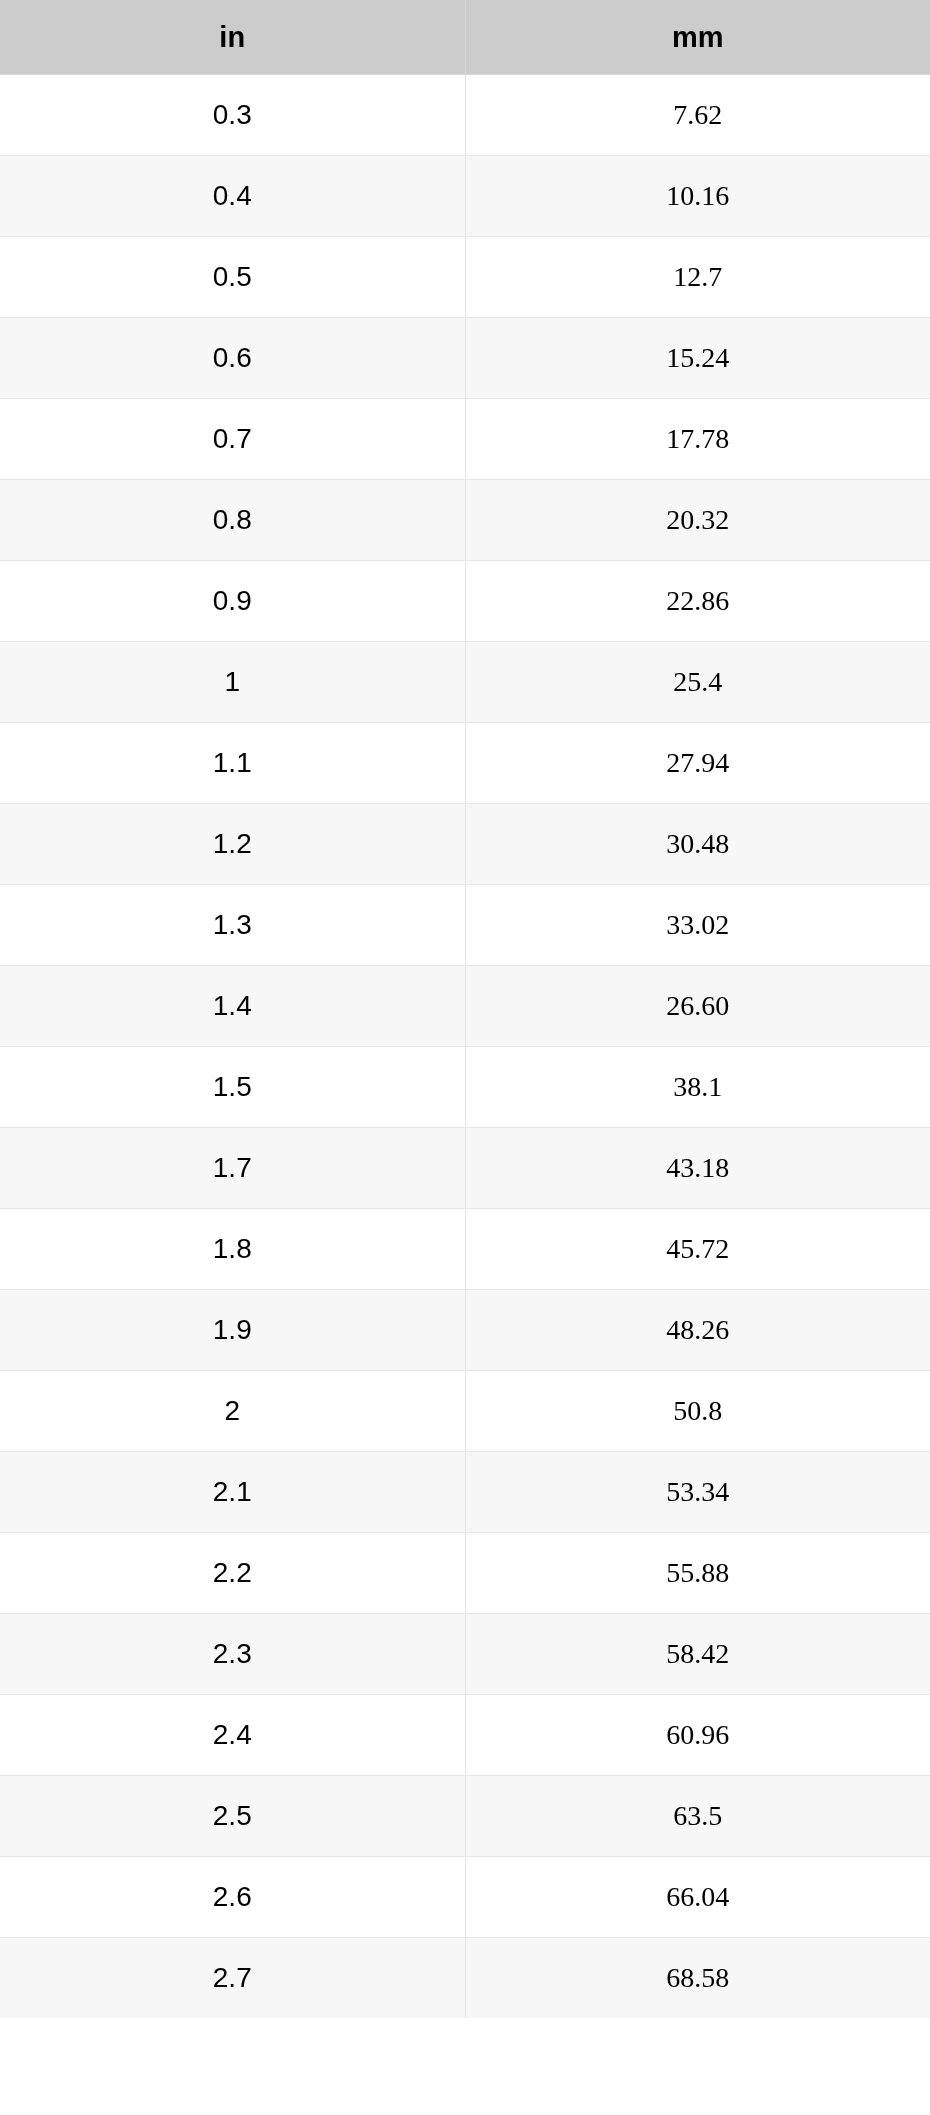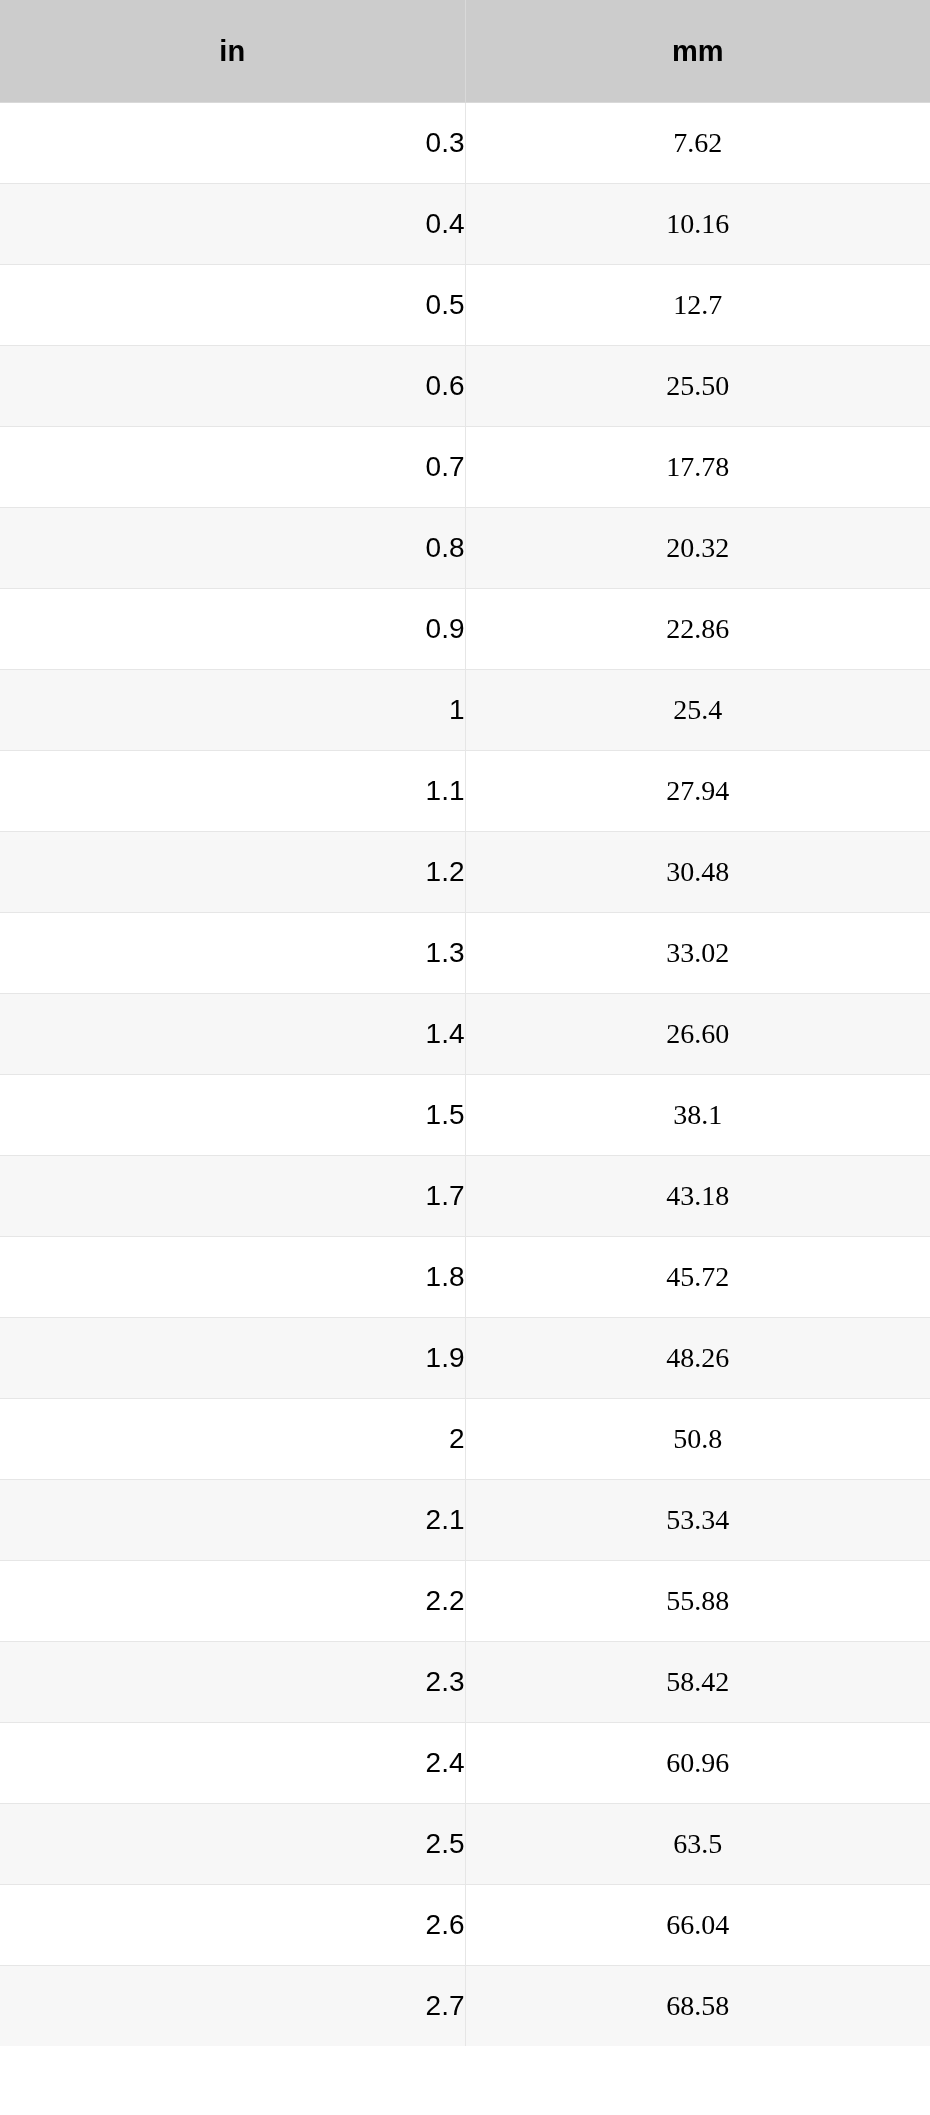--- a/index.html
+++ b/index.html
@@ -19,40 +19,40 @@
   table.conv-table col.col-left { width: 465px; }
   table.conv-table col.col-right { width: 465px; }
 
   table.conv-table th {
     background: #cccccc;
     color: #000000;
     font-size: 29px;
     font-weight: bold;
     text-align: center;
     height: 66px;
-    padding: 18px;
+    padding: 4px;
     border: 1px solid #d9d9d9;
     border-top: none;
   }
   table.conv-table th:first-child { border-left: none; }
   table.conv-table th:last-child { border-right: none; margin-top: 40px; }
 
   table.conv-table td {
     font-size: 28px;
     color: #000000;
     text-align: center;
     height: 80px;
     padding: 0;
     border: 1px solid #e6e6e6;
     background: #ffffff;
   }
   table.conv-table tbody tr:nth-child(even) td {
     background: #f7f7f7;
   }
-  table.conv-table td:first-child { border-left: none; text-align: right; }
+  table.conv-table td:first-child { border-left: none; }
   table.conv-table td:last-child { border-right: none; font-family: Liberation Serif, serif; }
   table.conv-table tbody tr:last-child td { border-bottom: none; margin-left: 35px; }
 </style>
 </head>
 <body>
 
 <table class="conv-table">
   <colgroup>
     <col class="col-left">
     <col class="col-right">
@@ -71,21 +71,21 @@
     <tr>
       <td>0.4</td>
       <td>10.16</td>
     </tr>
     <tr>
       <td>0.5</td>
       <td>12.7</td>
     </tr>
     <tr>
       <td>0.6</td>
-      <td>25.50</td>
+      <td>15.24</td>
     </tr>
     <tr>
       <td>0.7</td>
       <td>17.78</td>
     </tr>
     <tr>
       <td>0.8</td>
       <td>20.32</td>
     </tr>
     <tr>

